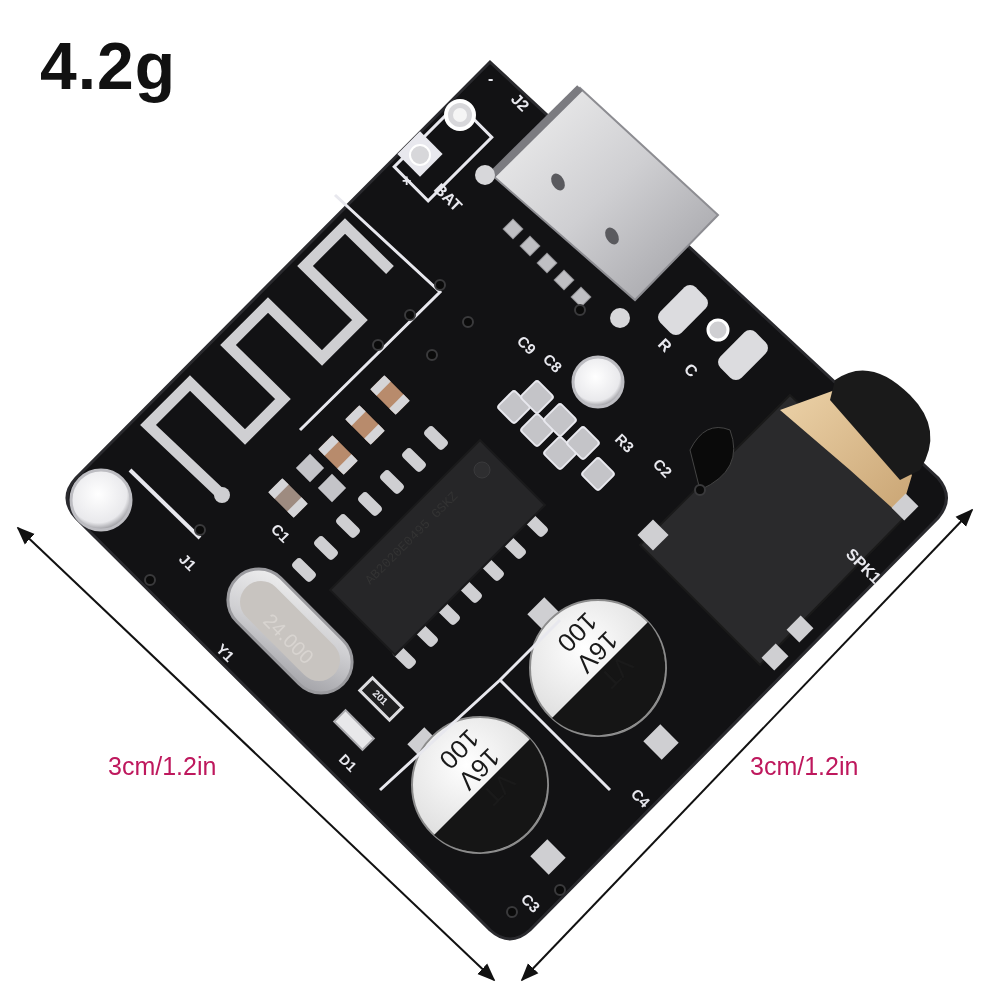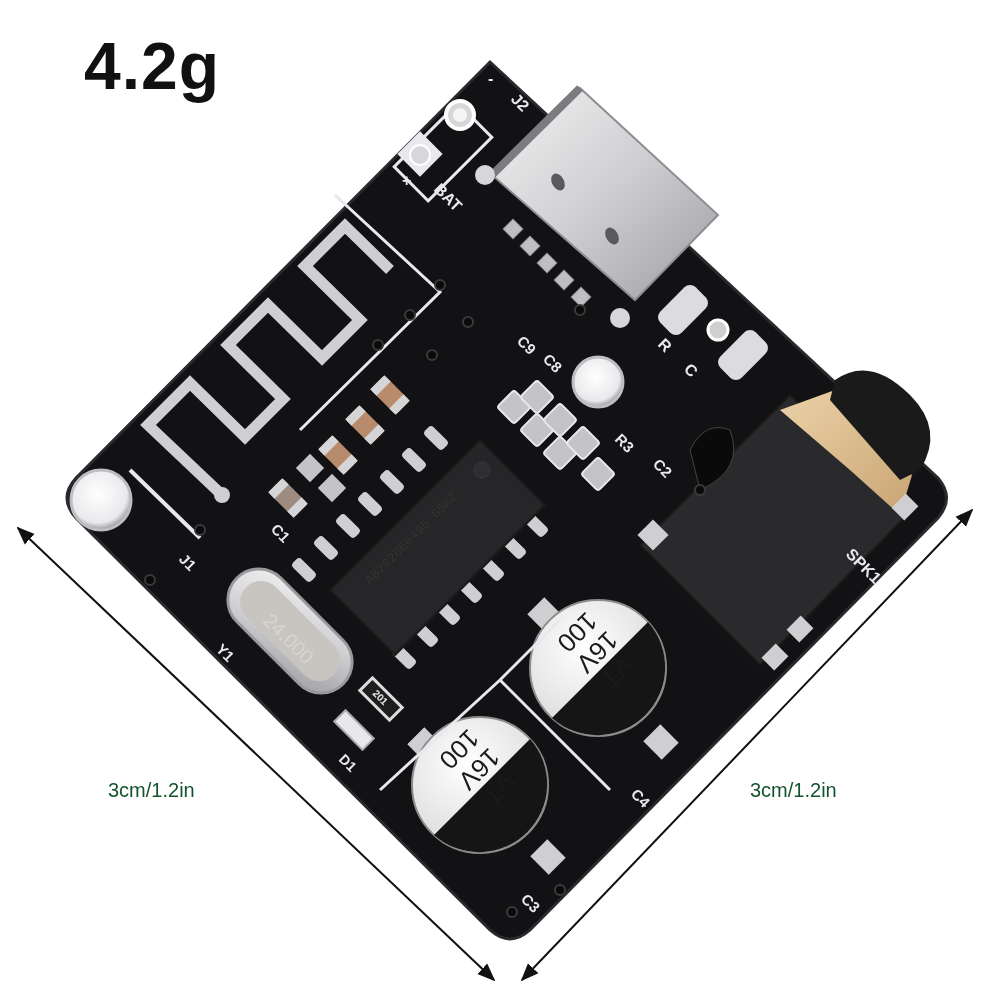--- a/index.html
+++ b/index.html
@@ -1,18 +1,18 @@
 <!DOCTYPE html>
 <html><head>
 <meta charset="utf-8">
 <style>
   html,body{margin:0;padding:0;background:#ffffff;}
   body{width:1000px;height:1000px;position:relative;overflow:hidden;font-family:"Liberation Sans",sans-serif;}
-  .weight{position:absolute;left:40px;top:28px;font-size:66px;font-weight:bold;color:#111;letter-spacing:1px;font-family:"Liberation Sans",sans-serif;margin-left:44px;}
-  .dim{position:absolute;font-size:20px;color:#14532d;font-family:"Liberation Sans",sans-serif;margin-top:27px;}
+  .weight{position:absolute;left:40px;top:28px;font-size:66px;font-weight:bold;color:#111;letter-spacing:1px;font-family:"Liberation Sans",sans-serif;}
+  .dim{position:absolute;font-size:25px;color:#be185d;font-family:"Liberation Sans",sans-serif;}
   .dim-left{left:108px;top:752px;}
   .dim-right{left:750px;top:752px;}
   svg.scene{position:absolute;left:0;top:0;}
   .silk{font-family:"Liberation Sans",sans-serif;font-weight:bold;fill:#e8e8ee;}
   .captext{font-family:"Liberation Sans",sans-serif;fill:#1a1a1a;}
   .xtal{font-family:"Liberation Sans",sans-serif;fill:#d8d4d0;}
   .ictext{font-family:"Liberation Mono",monospace;fill:#333;}
 </style>
 </head>
 <body>

